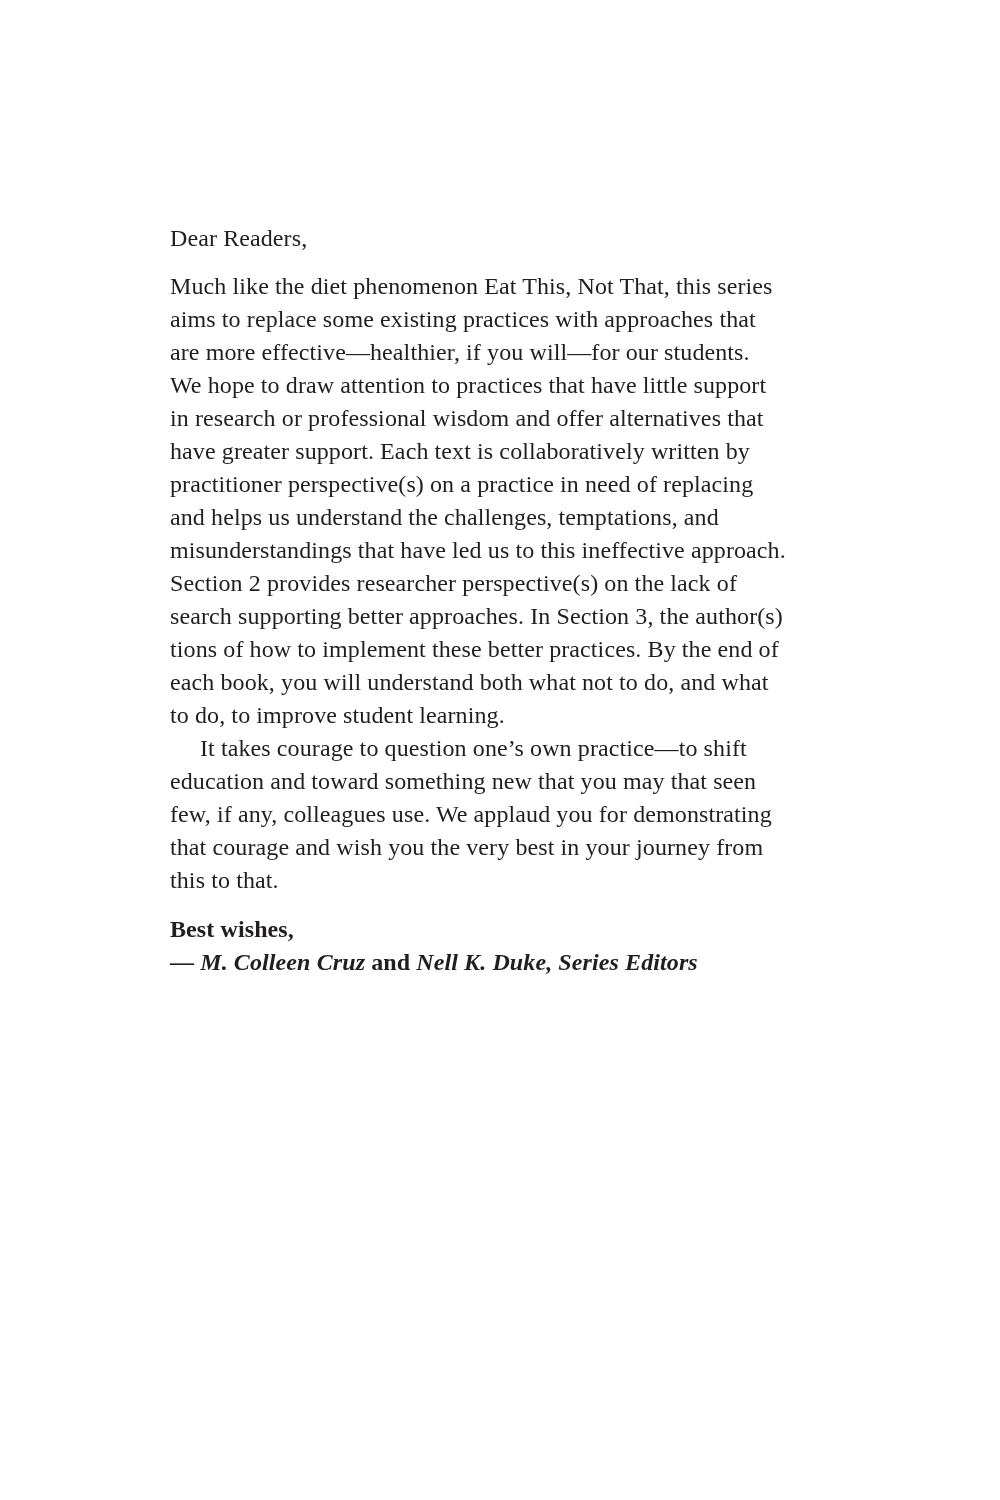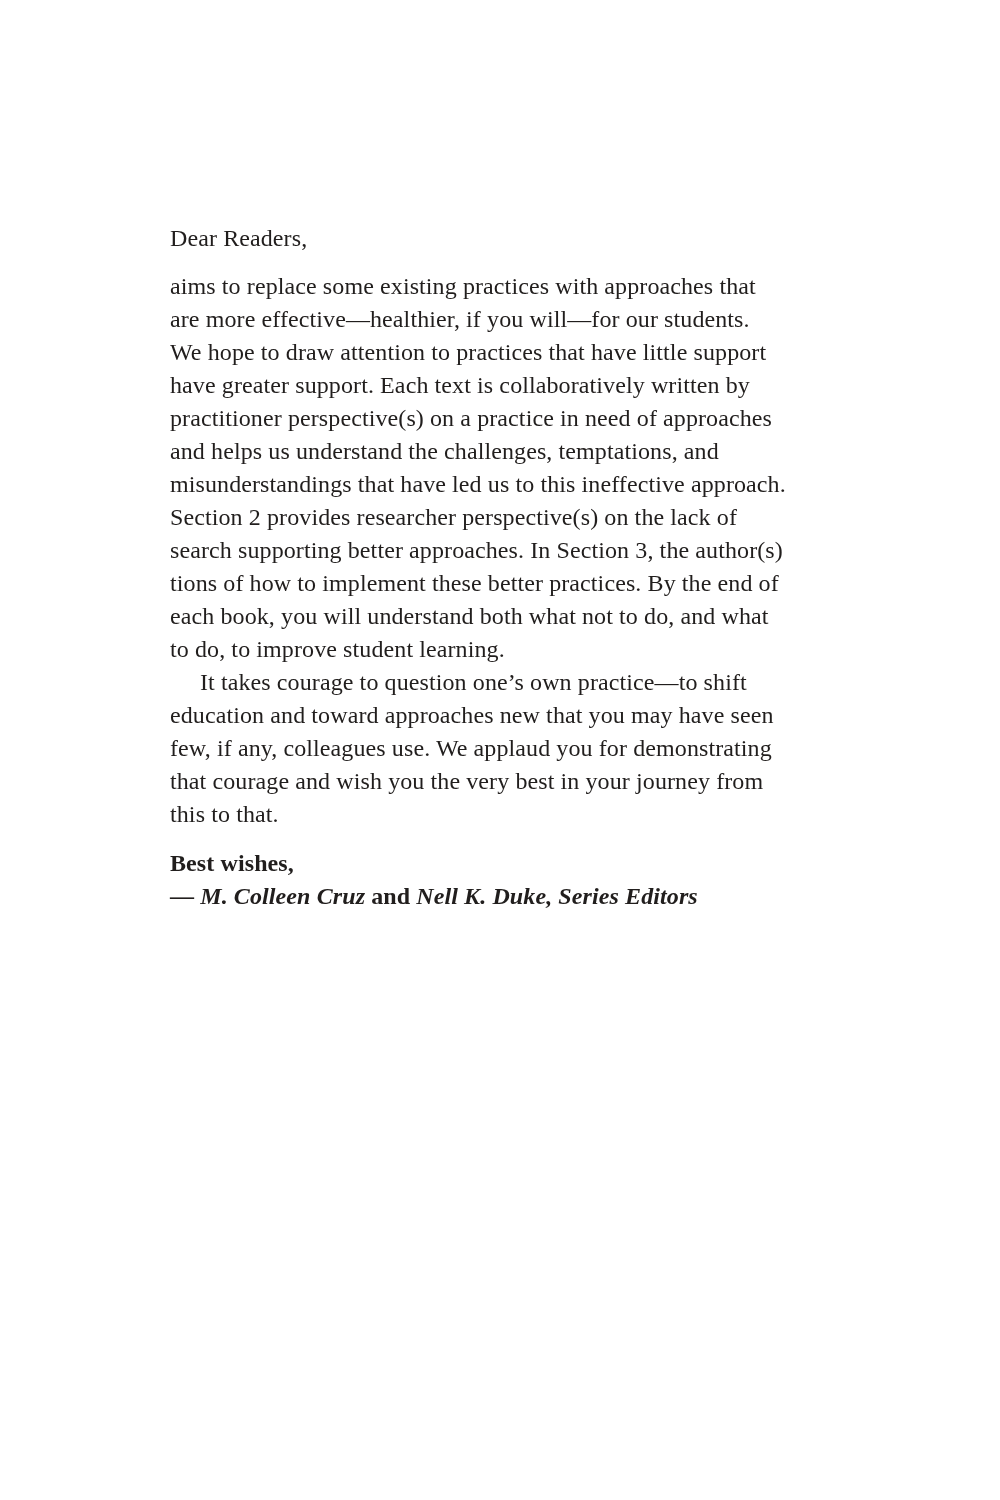--- a/index.html
+++ b/index.html
@@ -50,36 +50,38 @@
 </style>
 </head>
 <body>
 
 <div class="page">
   <div class="text-block">
     <div class="salutation">Dear Readers,</div>
 
     <div>
         <div class="paragraph">
+          <div class="line">Much like the diet phenomenon Eat This, Not That, this series</div>
           <div class="line">aims to replace some existing practices with approaches that</div>
           <div class="line">are more effective—healthier, if you will—for our students.</div>
           <div class="line">We hope to draw attention to practices that have little support</div>
+          <div class="line">in research or professional wisdom and offer alternatives that</div>
           <div class="line">have greater support. Each text is collaboratively written by</div>
-          <div class="line">practitioner perspective(s) on a practice in need of approaches</div>
+          <div class="line">practitioner perspective(s) on a practice in need of replacing</div>
           <div class="line">and helps us understand the challenges, temptations, and</div>
           <div class="line">misunderstandings that have led us to this ineffective approach.</div>
           <div class="line">Section 2 provides researcher perspective(s) on the lack of</div>
           <div class="line">search supporting better approaches. In Section 3, the author(s)</div>
           <div class="line">tions of how to implement these better practices. By the end of</div>
           <div class="line">each book, you will understand both what not to do, and what</div>
           <div class="line">to do, to improve student learning.</div>
         </div>
         <div class="paragraph">
           <div class="line indent">It takes courage to question one’s own practice—to shift</div>
-          <div class="line">education and toward approaches new that you may have seen</div>
+          <div class="line">education and toward something new that you may that seen</div>
           <div class="line">few, if any, colleagues use. We applaud you for demonstrating</div>
           <div class="line">that courage and wish you the very best in your journey from</div>
           <div class="line">this to that.</div>
         </div>
       </div>
 
     <div class="closing">
       <div class="line">Best wishes,</div>
       <div class="line"><span>— </span><span class="italic">M. Colleen Cruz</span><span> and </span><span class="italic">Nell K. Duke, Series Editors</span></div>
     </div>

